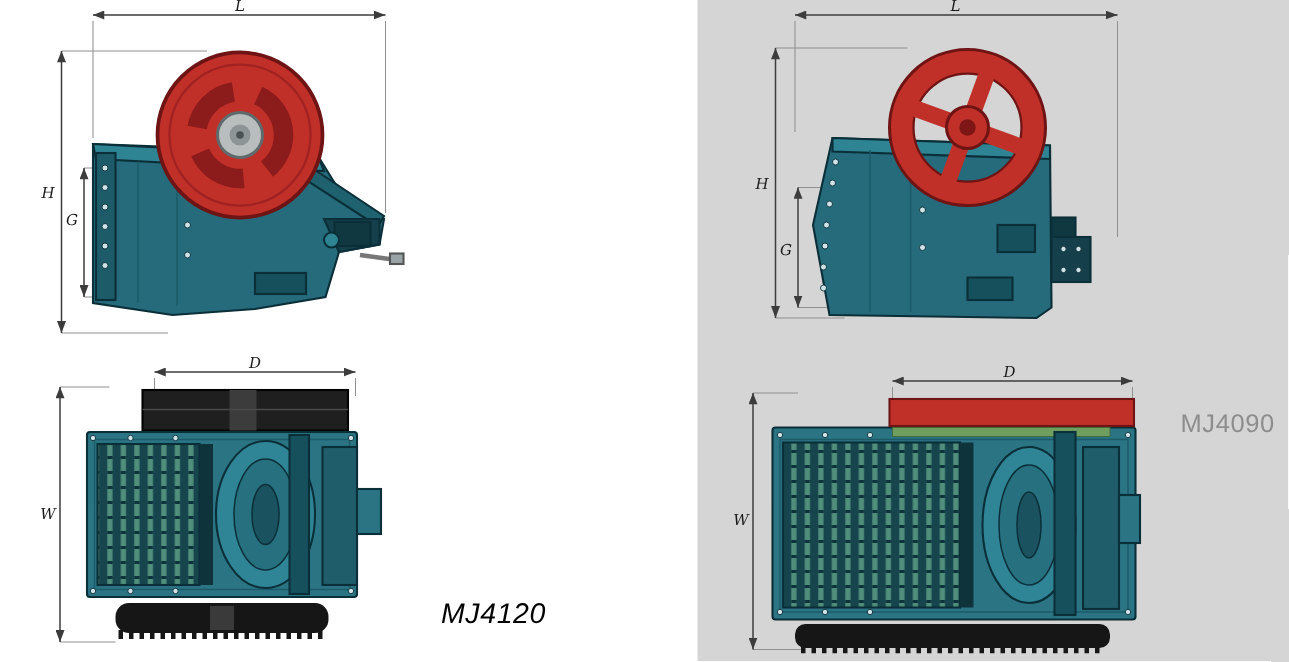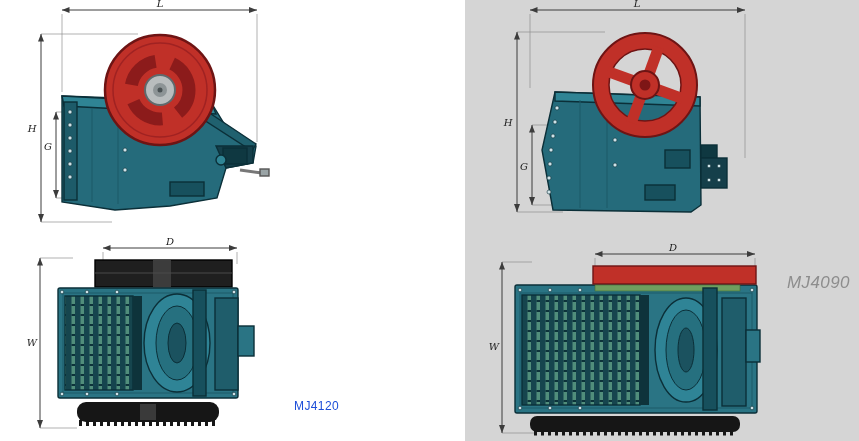--- a/index.html
+++ b/index.html
@@ -1,21 +1,21 @@
 <!DOCTYPE html>
 <html><head>
 <meta charset="utf-8">
 <style>
   html,body{margin:0;padding:0;background:#fff;}
   .stage{position:relative;width:859px;height:441px;background:#ffffff;overflow:hidden;
          font-family:"Liberation Sans",sans-serif;}
   .gray-panel{position:absolute;left:465px;top:0;width:394px;height:441px;background:#d5d5d5;}
   svg.view{position:absolute;overflow:visible;}
-  .caption{position:absolute;left:294px;top:399px;font-size:12px;color:#1d4ed8;letter-spacing:.4px;}
-  .model-list{position:absolute;left:787px;top:265px;display:flex;flex-direction:column;font-style:italic;}
+  .caption{position:absolute;left:294px;top:399px;font-size:19px;color:#000000;letter-spacing:.4px;font-style:italic;}
+  .model-list{position:absolute;left:787px;top:265px;display:flex;flex-direction:column;}
   .model-item{height:35px;line-height:35px;font-size:17px;color:#8d8d8d;letter-spacing:.4px;}
   .dim{stroke:#3c3c3c;stroke-width:1;fill:none;}
   .ext{stroke:#909090;stroke-width:.7;fill:none;}
   .dlab{font:italic 10px "DejaVu Serif",serif;fill:#1a1a1a;text-anchor:middle;}
   .bolt{fill:#cfe3e8;stroke:#0b2f38;stroke-width:.6;}
   .panelline{stroke:#1d5b69;stroke-width:1;fill:none;}
 </style>
 </head>
 <body>
 

